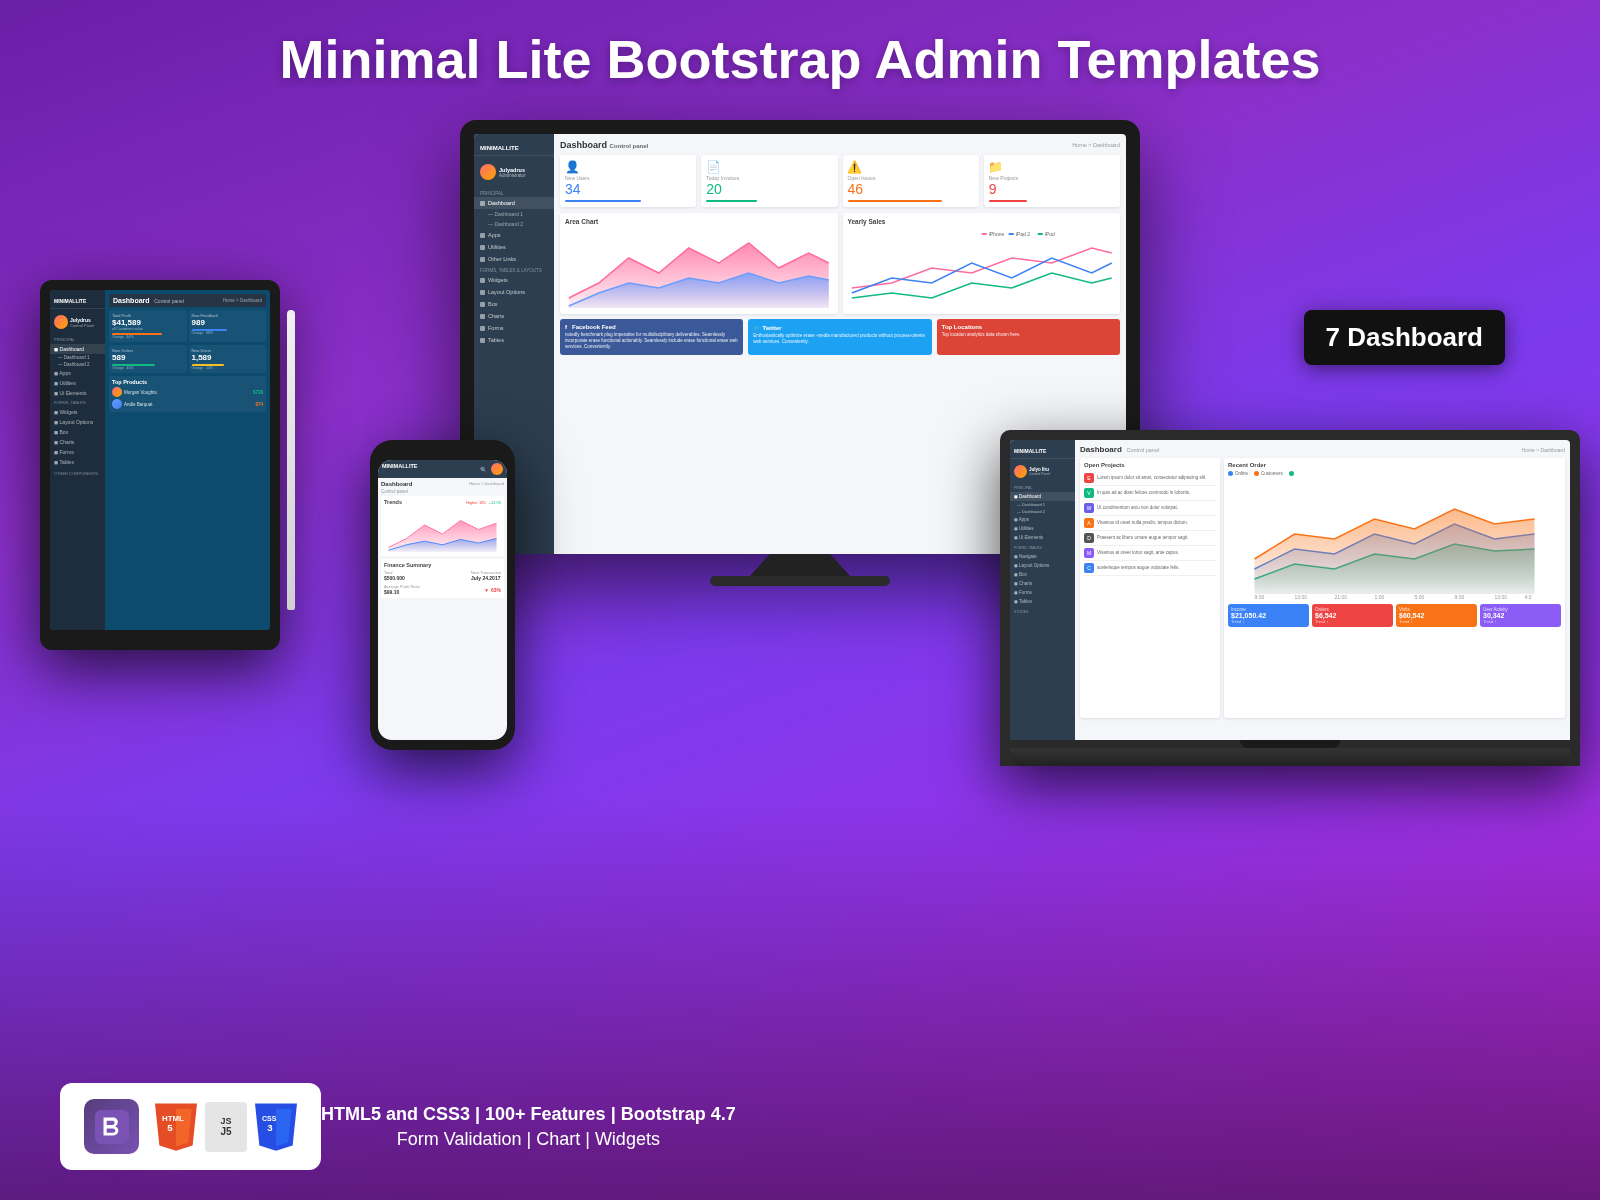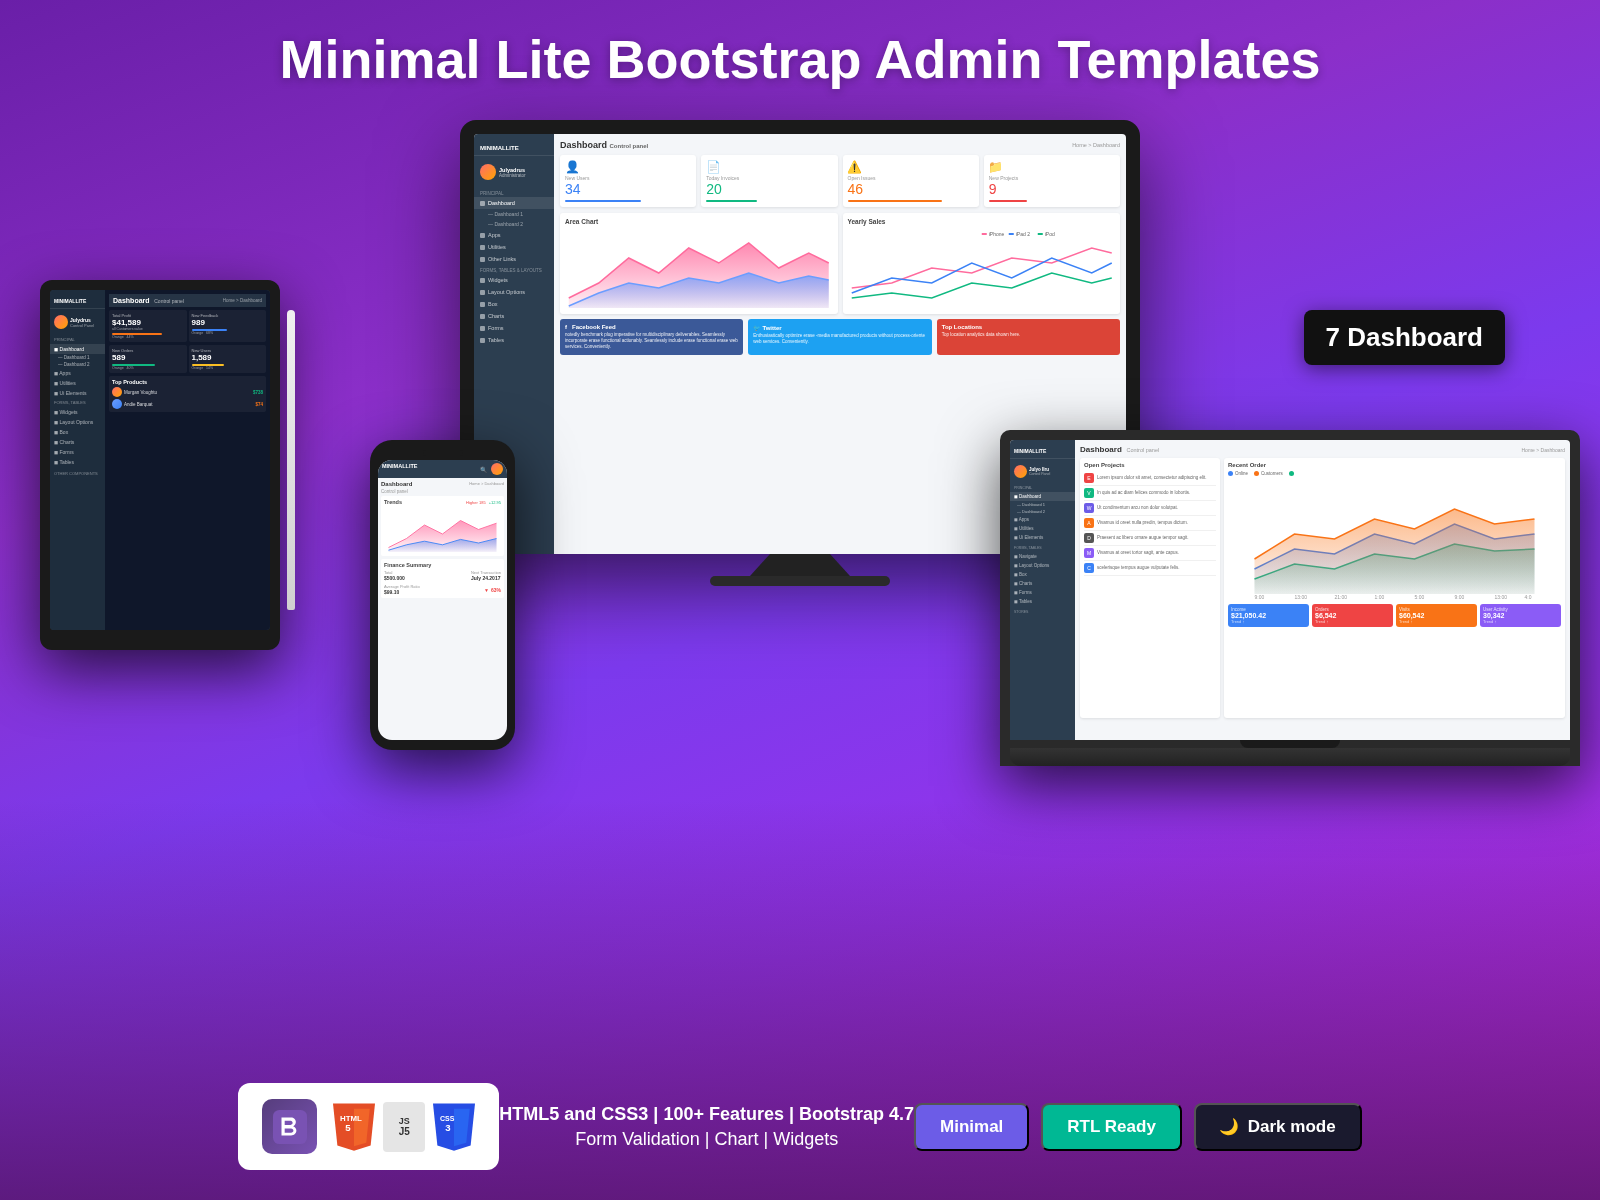--- a/index.html
+++ b/index.html
@@ -316,21 +316,21 @@
 
     .tablet-sidebar {
       width: 55px;
       background: #1e2d3d;
       height: 100%;
       padding: 4px 0;
     }
 
     .tablet-main {
       flex: 1;
-      background: #0f172a;
+      background: #0c4a6e;
       padding: 4px;
       overflow: hidden;
     }
 
     .tablet-topbar {
       background: #263445;
       padding: 3px 4px;
       display: flex;
       justify-content: space-between;
       align-items: center;
@@ -648,21 +648,21 @@
     }
 
     
     .bottom-section {
       position: absolute;
       bottom: 30px;
       left: 0;
       right: 0;
       display: flex;
       align-items: center;
-      justify-content: center;
+      justify-content: flex-start;
       padding: 0 60px;
       z-index: 10;
     }
 
     .tech-badges {
       background: white;
       border-radius: 12px;
       padding: 16px 24px;
       display: flex;
       align-items: center;
@@ -1305,21 +1305,13 @@
         </svg>
       </div>
     </div>
   </div>
 
   <div class="bottom-tagline">
     <div class="line1">HTML5 and CSS3  |  100+ Features  |  Bootstrap 4.7</div>
     <div class="line2">Form Validation  |  Chart  |  Widgets</div>
   </div>
 
-  <div class="feature-badges">
-    <button class="feat-badge minimal">Minimal</button>
-    <button class="feat-badge rtl">RTL Ready</button>
-    <button class="feat-badge dark">
-      <span class="moon-icon">🌙</span>
-      <span>Dark mode</span>
-    </button>
-  </div>
 </div>
 
 </body></html>

